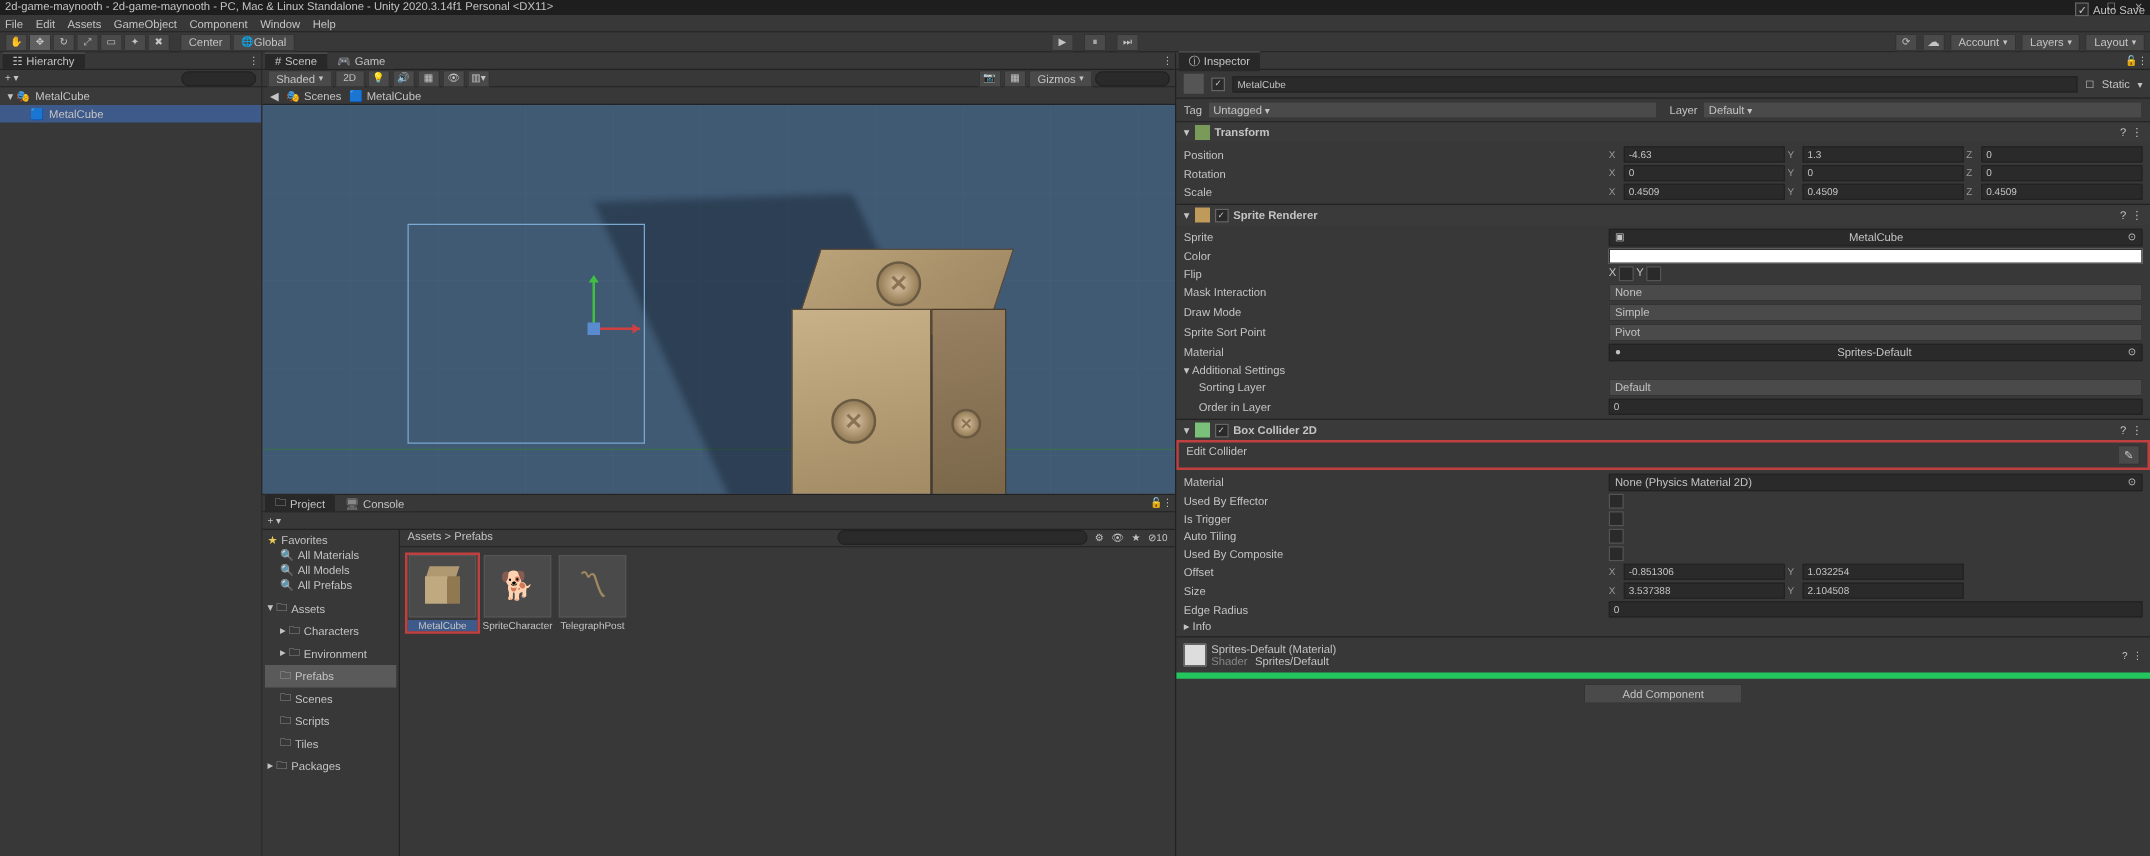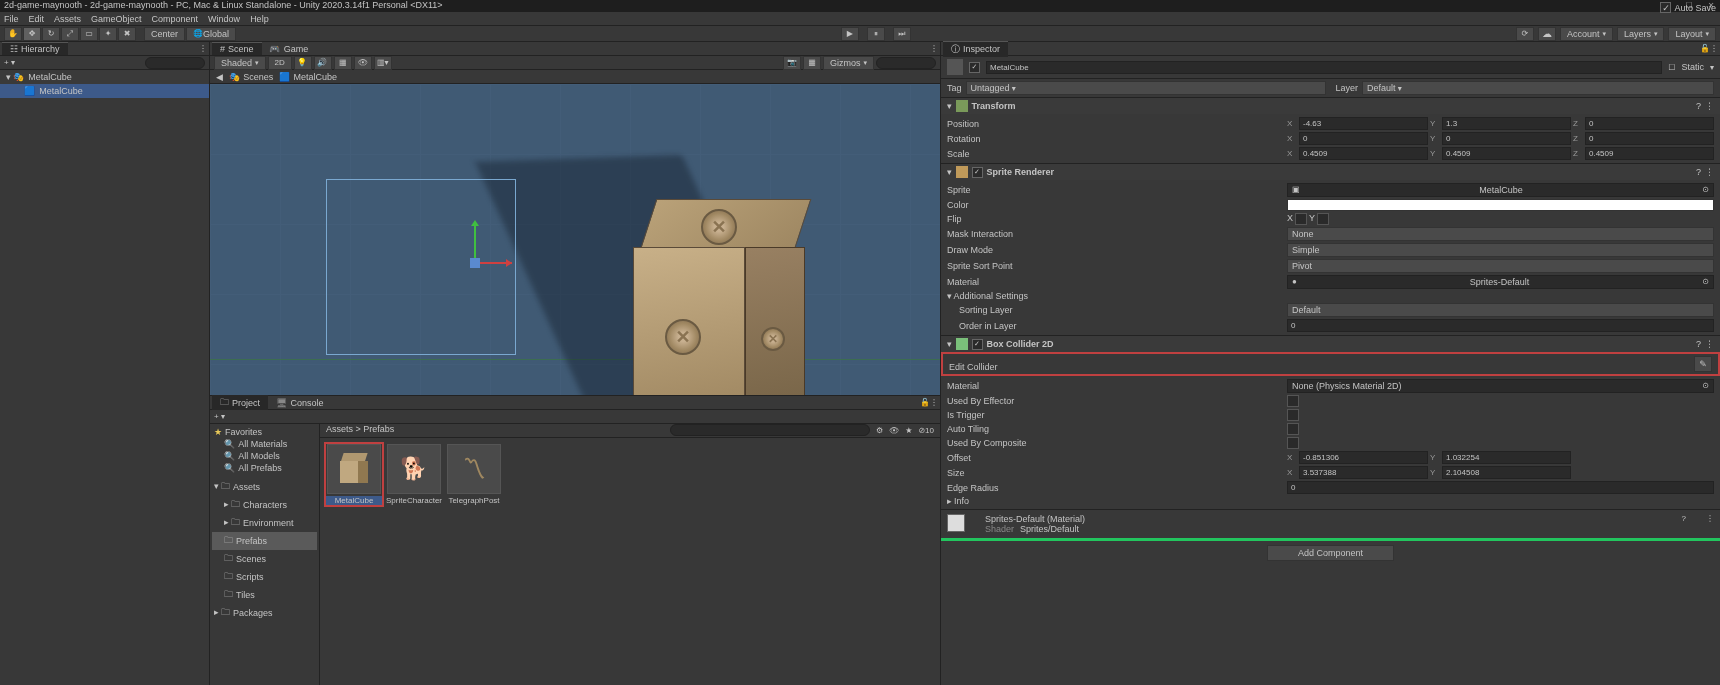--- a/index.html
+++ b/index.html
@@ -87,23 +87,23 @@
 .prop .label.i1{padding-left:12px}
 .prop .fields{flex:1;display:flex;gap:2px}
 .field{flex:1;display:flex;align-items:center;gap:2px}
 .field .ax{width:10px;font-size:8px;color:#999}
 .field .val{flex:1;background:#2a2a2a;border:1px solid #222;padding:1px 3px;font-size:8px;color:#c4c4c4}
 .prop .ddval{flex:1;background:#4a4a4a;border:1px solid #333;padding:1px 4px;font-size:8px}
 .prop .objval{flex:1;background:#2a2a2a;border:1px solid #222;padding:1px 4px;font-size:8px;display:flex;justify-content:space-between}
 .prop .objval::after{content:"⊙";font-size:8px}
 .prop .chk{width:12px;height:12px;background:#2a2a2a;border:1px solid #555}
 .colorfield{flex:1;height:12px;background:#fff;border:1px solid #333}
-.edit-collider{border:2px solid #c04040;display:flex;align-items:flex-end;padding:2px 6px;margin:0}
+.edit-collider{border:2px solid #c04040;display:flex;align-items:flex-start;padding:2px 6px;margin:0}
 .edit-collider .ebtn{width:18px;height:16px;background:#4a4a4a;border:1px solid #333;display:flex;align-items:center;justify-content:center;font-size:9px}
-.mat-sec{display:flex;padding:4px 6px;gap:20px;border-bottom:3px solid #22c55e}
+.mat-sec{display:flex;align-items:center;padding:4px 6px;gap:4px;border-bottom:5px solid #22c55e}
 .mat-thumb{width:18px;height:18px;background:#ddd;border:1px solid #666}
 .add-comp{display:flex;justify-content:center;padding:4px}
 .add-comp .btn{background:#4a4a4a;border:1px solid #333;padding:2px 30px;font-size:9px}
 .sm-ico{font-size:8px}
 .chkbox{width:11px;height:11px;background:#2a2a2a;border:1px solid #666;display:inline-flex;align-items:center;justify-content:center;font-size:7px}
 .chkbox.on::before{content:"✓";color:#c4c4c4}
 .flex1{flex:1}
 .search{background:#2a2a2a;border:1px solid #222;border-radius:8px;width:60px;height:12px}
 .search.lg{width:200px}
 .cloud{font-size:10px}

